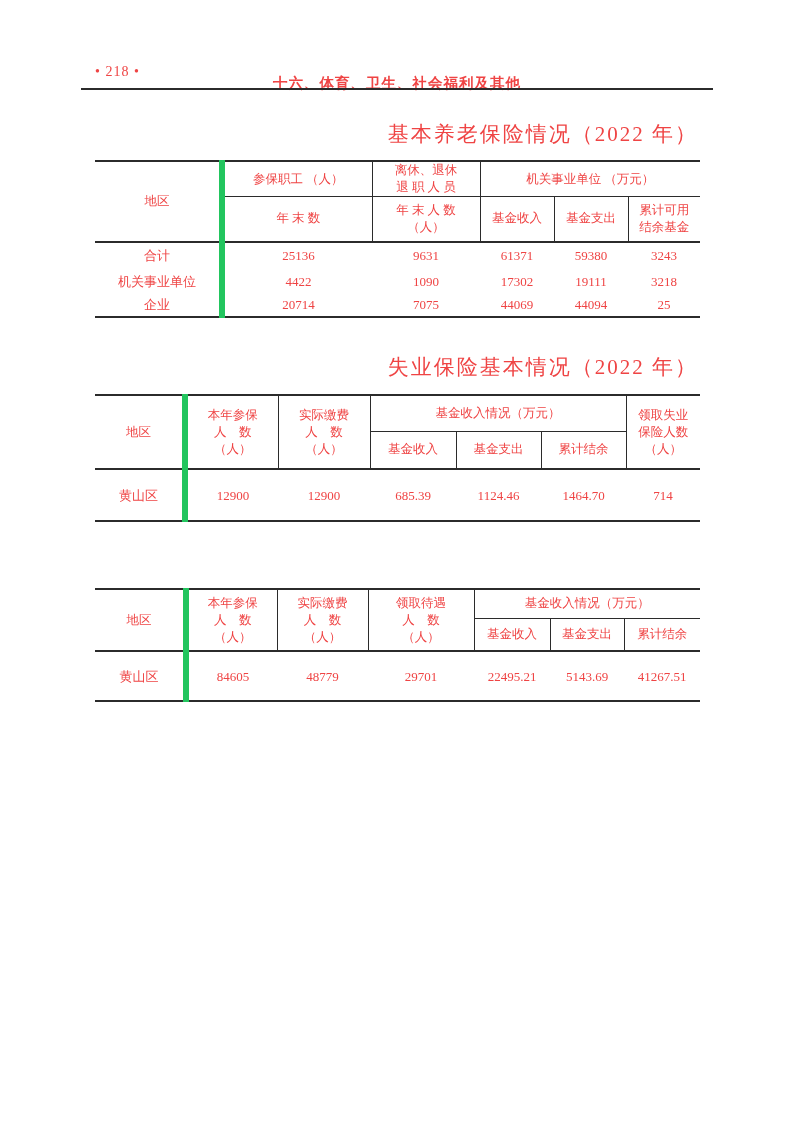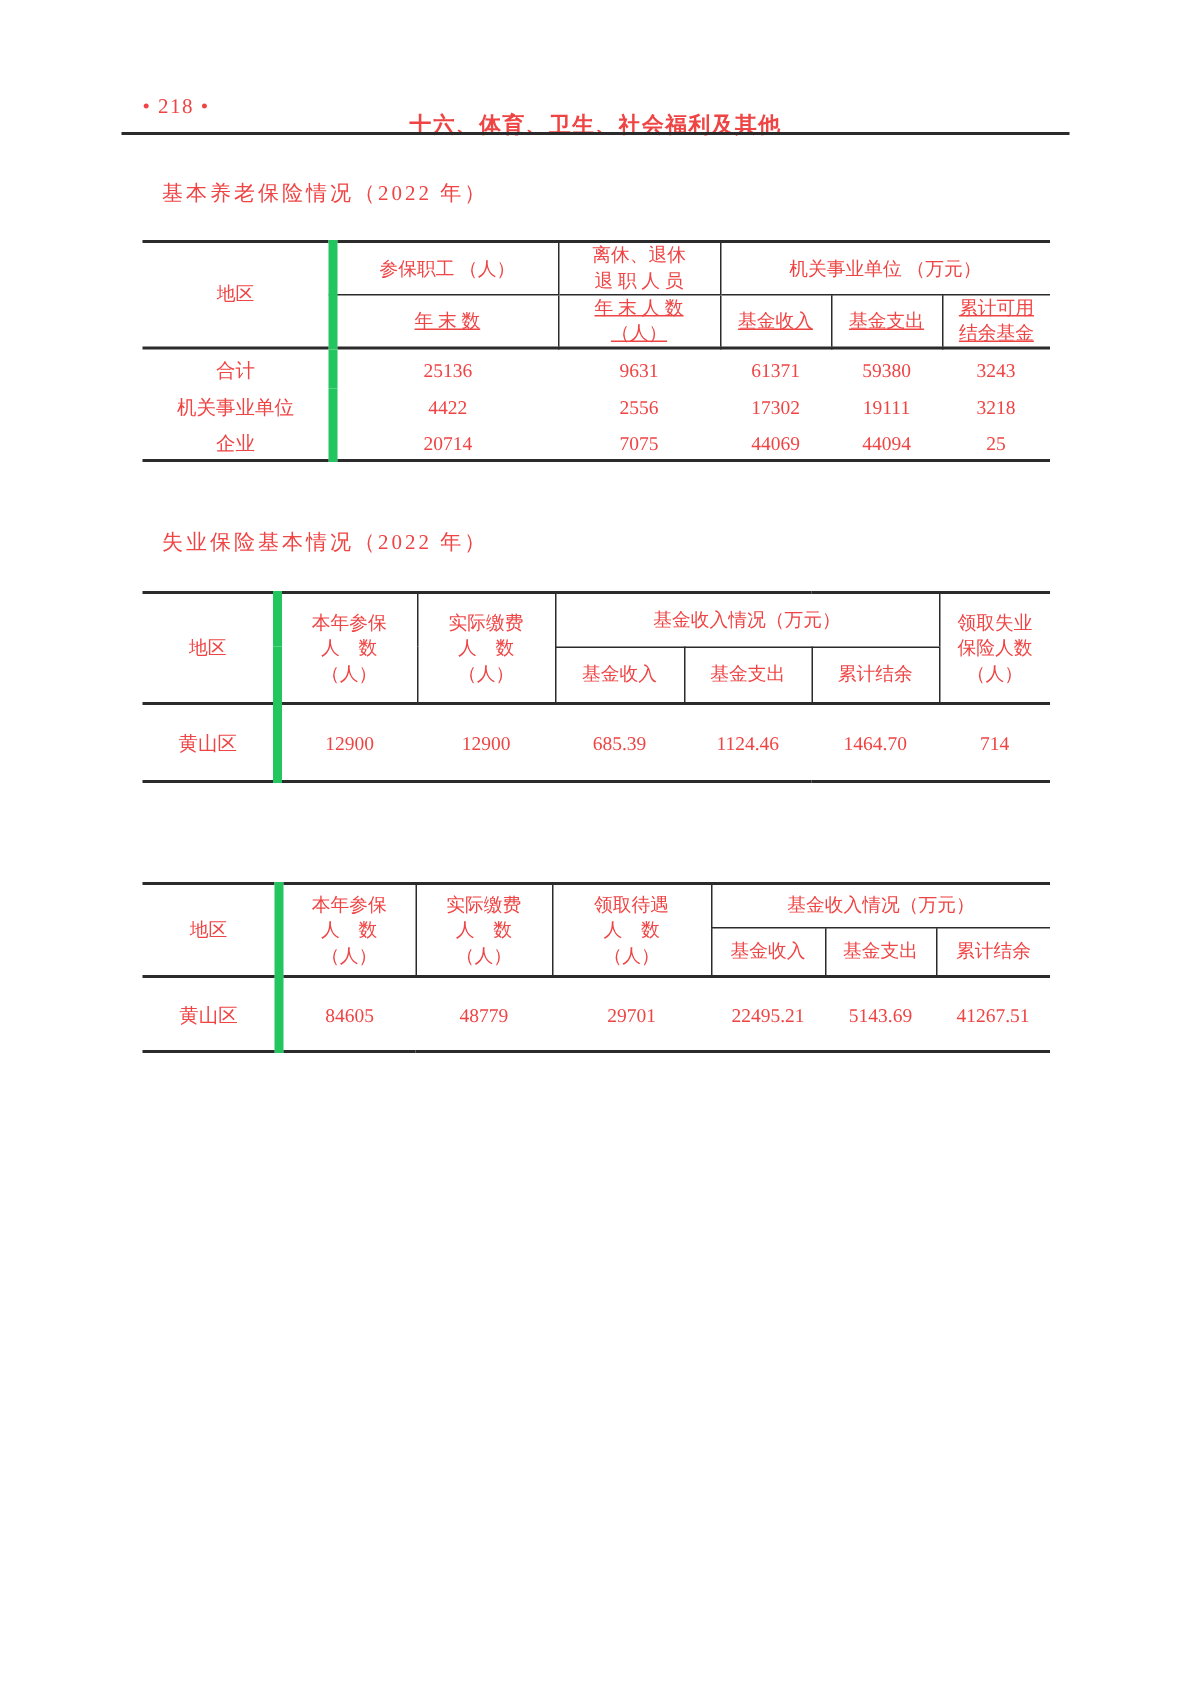--- a/index.html
+++ b/index.html
@@ -46,24 +46,24 @@
     left: 81px;
     top: 88px;
     width: 632px;
     height: 2px;
     background: #2b2b2b;
   }
 
   
   .tbl-title {
     position: absolute;
-    left: 108px;
+    left: 92px;
     width: 606px;
-    text-align: left;
-    font-size: 14px;
+    text-align: right;
+    font-size: 21px;
     font-weight: 500;
     letter-spacing: 2px;
     white-space: nowrap;
   }
   .tbl-wrap { position: absolute; left: 95px; width: 605px; }
 
   table.t {
     border-collapse: collapse;
     table-layout: fixed;
     width: 605px;
@@ -111,21 +111,21 @@
       <thead>
         <tr style="height:35px;">
           <th rowspan="2" class="region-d">地区</th>
           <th class="hb">参保职工 （人）</th>
           <th class="vl hb">
             <div>离休、退休</div>
             <div>退 职 人 员</div>
           </th>
           <th class="vl hb" colspan="3">机关事业单位 （万元）</th>
         </tr>
-        <tr style="height:35px;text-decoration:underline;">
+        <tr style="height:45px;">
           <th>年 末 数</th>
           <th class="vl">
             <div>年 末 人 数</div>
             <div>（人）</div>
           </th>
           <th class="vl">基金收入</th>
           <th class="vl">基金支出</th>
           <th class="vl">
             <div>累计可用</div>
             <div>结余基金</div>
@@ -137,21 +137,21 @@
           <td class="region-d">合计</td>
           <td>25136</td>
           <td>9631</td>
           <td>61371</td>
           <td>59380</td>
           <td>3243</td>
         </tr>
         <tr style="height:25px;">
           <td class="region-d">机关事业单位</td>
           <td>4422</td>
-          <td>2556</td>
+          <td>1090</td>
           <td>17302</td>
           <td>19111</td>
           <td>3218</td>
         </tr>
         <tr style="height:23px;">
           <td class="region-d">企业</td>
           <td>20714</td>
           <td>7075</td>
           <td>44069</td>
           <td>44094</td>

